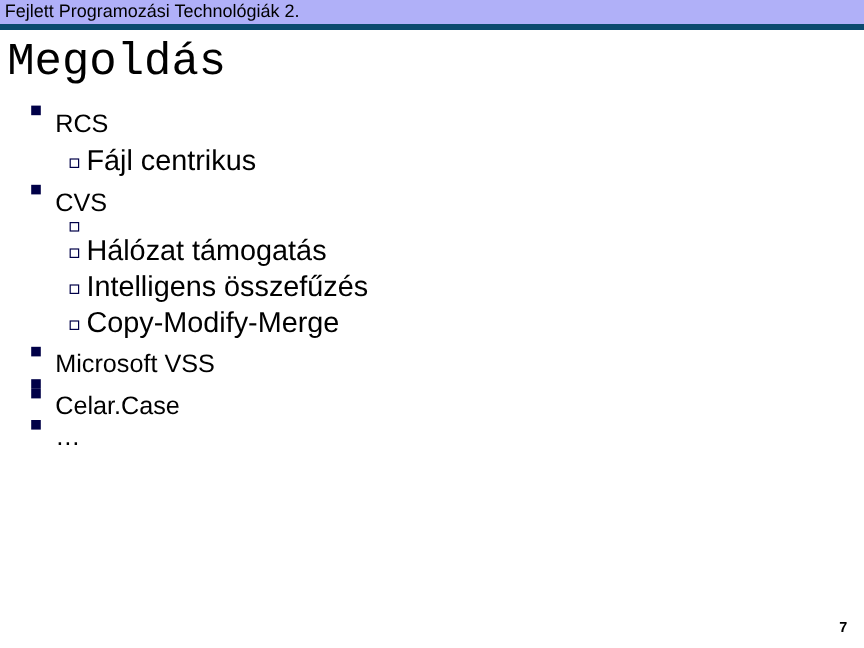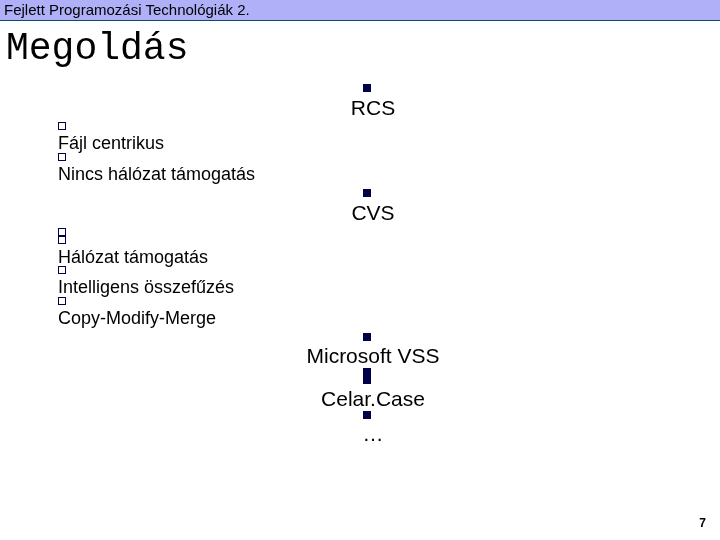--- a/index.html
+++ b/index.html
@@ -7,66 +7,64 @@
       width: 720px;
       height: 540px;
       background: #ffffff;
       font-family: Arial, Helvetica, sans-serif;
       color: #000;
       position: relative;
       overflow: hidden;
     }
     .header-bar {
       background: #b0b0f8;
-      border-bottom: 1px solid #0c4a6e;
+      border-bottom: 5px solid #0c4a6e;
       padding: 1px 4px 2px 4px;
       font-size: 15px;
       font-family: Arial, sans-serif;
     }
     .title {
       font-size: 38px;
       font-family: Liberation Mono, monospace;
       padding: 6px 6px 10px 6px;
       font-weight: normal;
     }
     .content {
       padding: 0 0 0 26px;
     }
     .l1 {
       margin-top: 6px;
     }
     .l1-row {
       display: flex;
-      align-items: center;
+      align-items: flex-start;
       font-size: 21px;
       line-height: 1.35;
-      flex-direction: column;
     }
     .l1-row.tight { font-size: 21px; line-height: 1.28; }
     .bullet-sq {
       display: inline-block;
       width: 8px;
       height: 8px;
       background: #000048;
       margin-right: 12px;
       position: relative;
       top: -2px;
       flex-shrink: 0;
     }
     .l2 {
       padding-left: 32px;
       margin-top: 2px;
       margin-bottom: 4px;
     }
     .l2-row {
       display: flex;
       align-items: baseline;
-      font-size: 18px;
+      font-size: 24px;
       line-height: 1.25;
-      flex-direction: column;
     }
     .bullet-open {
       display: inline-block;
       width: 8px;
       height: 8px;
       border: 1px solid #000048;
       margin-right: 6px;
       position: relative;
       top: -2px;
       flex-shrink: 0;
@@ -95,24 +93,20 @@
 
   <div class="l1">
     <div class="l1-row">
       <span class="bullet-sq"></span>
       <span>RCS</span>
     </div>
     <div class="l2">
       <div class="l2-row">
         <span class="bullet-open"></span>
         <span>Fájl centrikus</span>
-      </div>
-      <div class="l2-row">
-        <span class="bullet-open"></span>
-        <span>Nincs hálózat támogatás</span>
       </div>
     </div>
   </div>
 
   <div class="l1">
     <div class="l1-row">
       <span class="bullet-sq"></span>
       <span>CVS</span>
     </div>
     <div class="l2">

